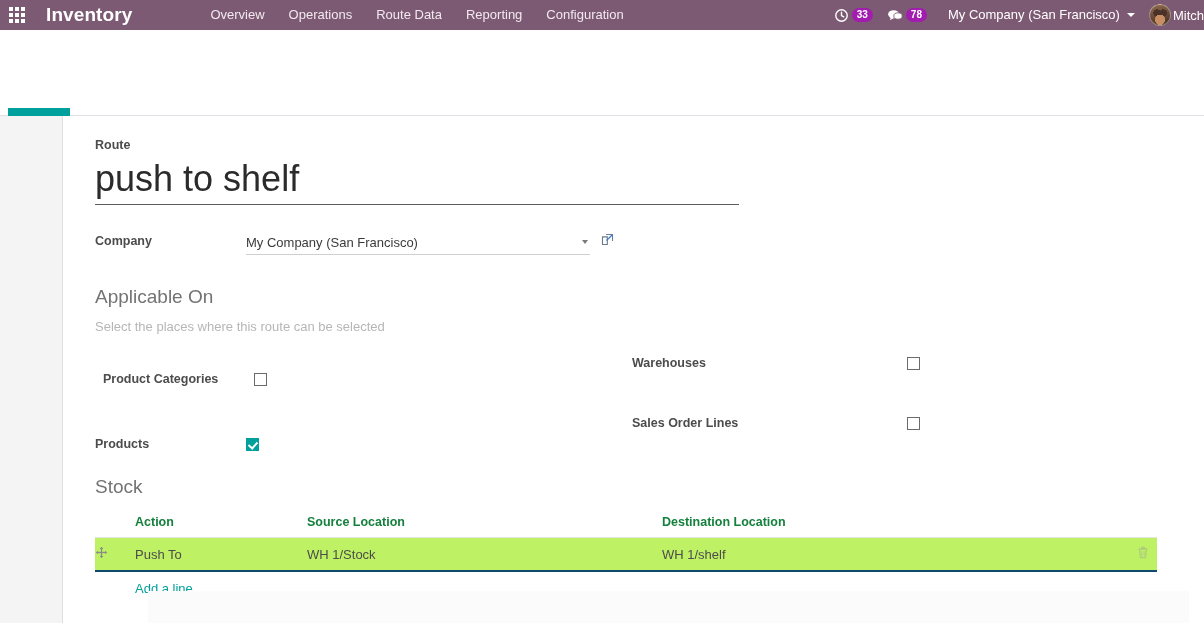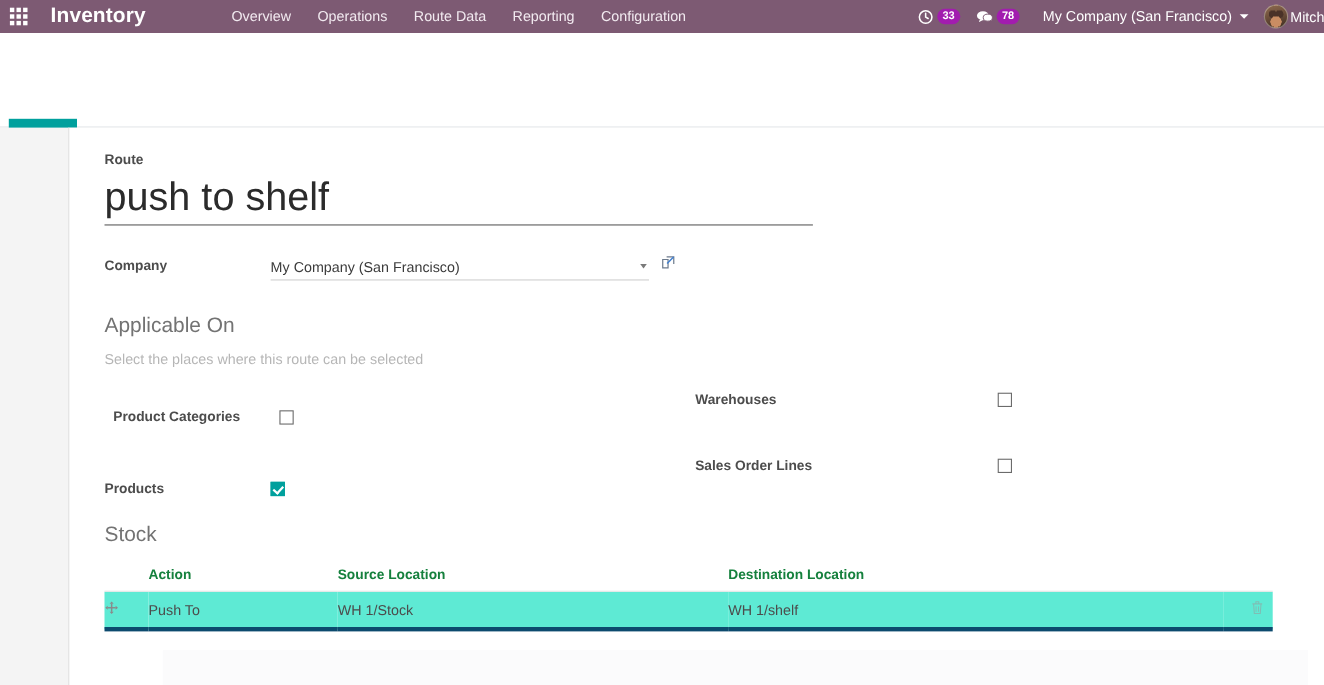--- a/index.html
+++ b/index.html
@@ -271,22 +271,22 @@
     font-weight: bold;
     color: #15803d;
     text-align: left;
     padding: 4px 0 8px 0;
     border-bottom: 1px solid #e4e4e4;
   }
   .rules-table td {
     font-size: 13px;
     color: #4c4c4c;
     padding: 8px 0;
-    border-bottom: 4px solid #0c4a6e;
-    background: #5eead4;
+    border-bottom: 2px solid #0c4a6e;
+    background: #bef264;
   }
   .col-handle { width: 40px; }
   .col-action { width: 172px; }
   .col-src    { width: 355px; }
   .col-dest   { width: 450px; }
   .col-trash  { width: 45px; }
   .drag-handle { color: #8a8a8a; cursor: move; display: inline-block; }
   .trash-cell { text-align: right; padding-right: 8px !important; }
   .trash-btn { cursor: pointer; display: inline-block; opacity: .55; }
   .addline-row td {
@@ -456,20 +456,26 @@
             <td class="col-dest">WH 1/shelf</td>
             <td class="col-trash trash-cell">
               <span class="trash-btn">
                 <svg width="12" height="13" viewBox="0 0 12 14">
                   <path d="M1.2 3.2 h9.6 M4.6 1.2 h2.8 v2 h-2.8 Z M2.4 3.6 l.7 9.1 h5.8 l.7-9.1" fill="none" stroke="#9a9a9a" stroke-width="1.05"></path>
                   <path d="M4.8 5.6 v5.4 M7.2 5.6 v5.4" stroke="#9a9a9a" stroke-width=".9"></path>
                 </svg>
               </span>
             </td>
           </tr>
+          <tr class="addline-row">
+            <td></td>
+            <td colspan="4">
+              <span class="add-line">Add a line</span>
+            </td>
+          </tr>
         </tbody>
       </table>
 
       <div class="bottom-band"></div>
 
     </div>
   </div>
 </div>
 
 </body></html>

